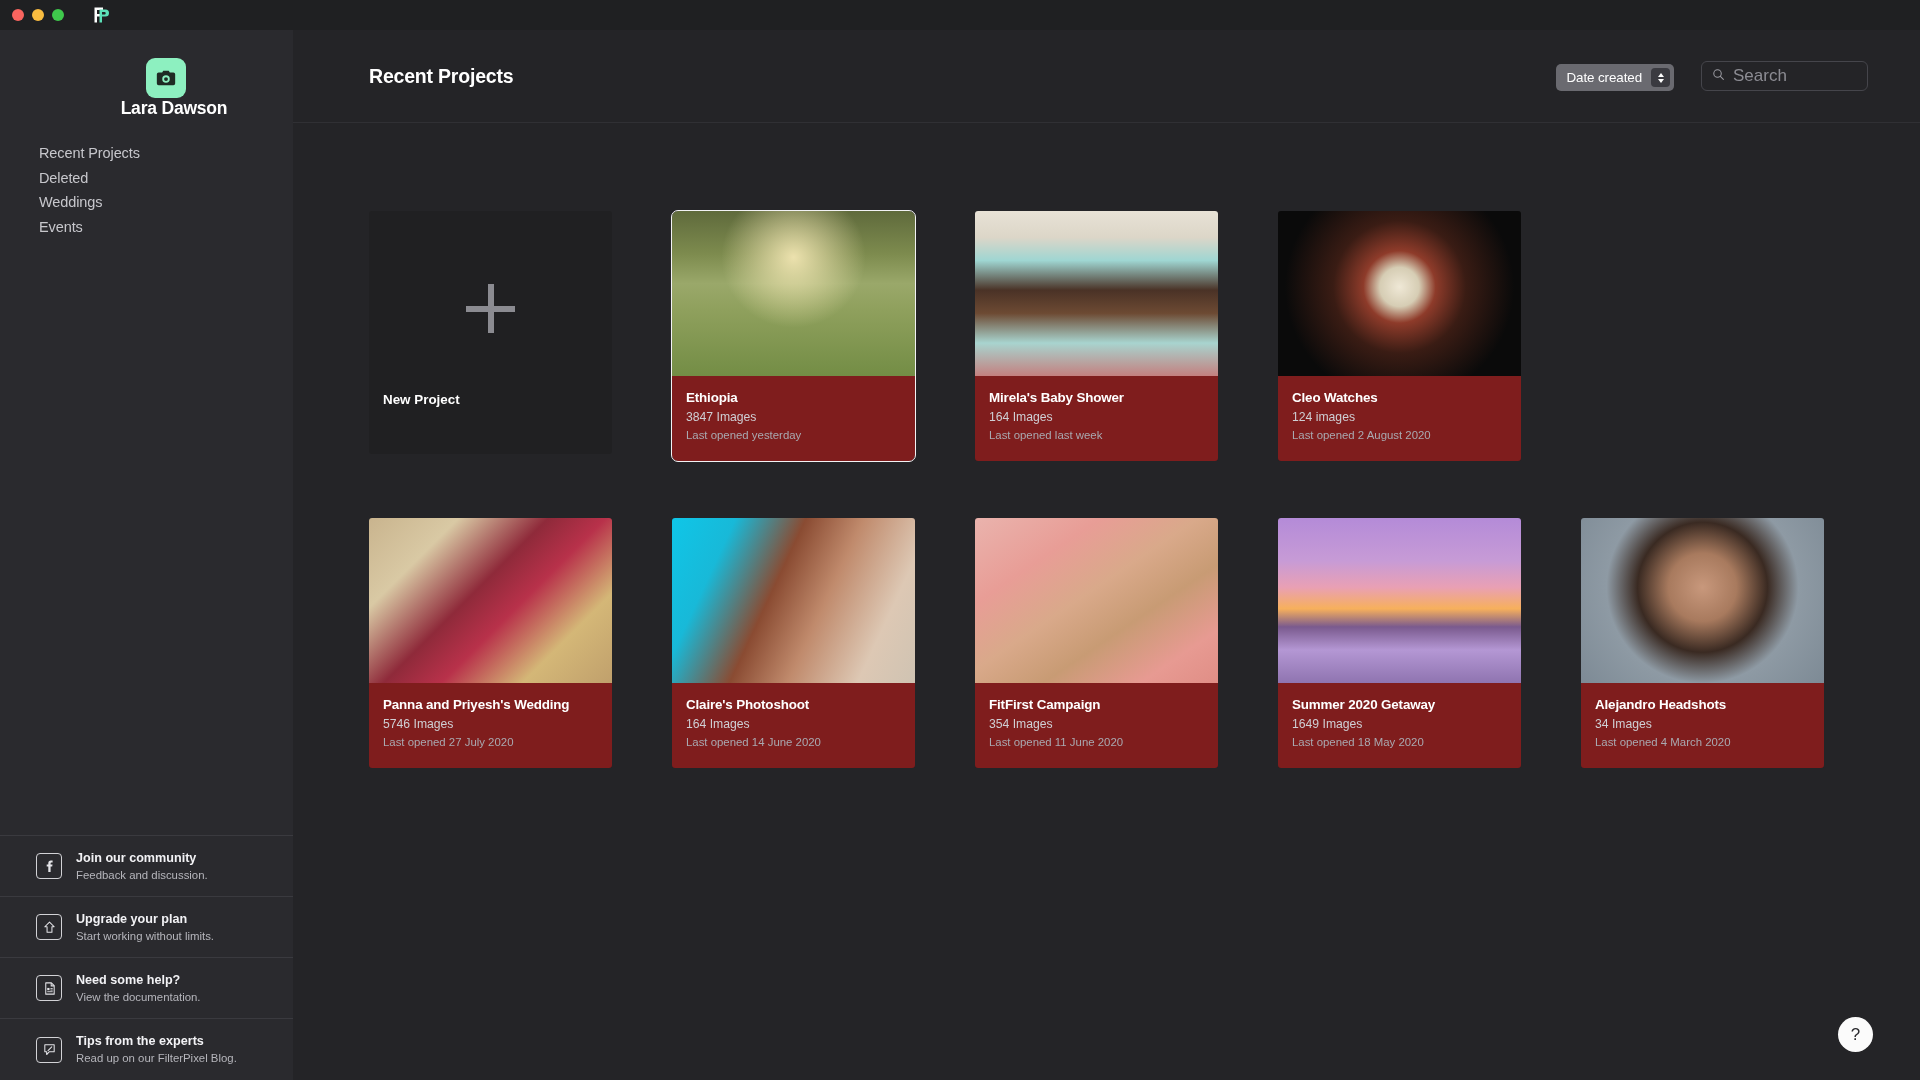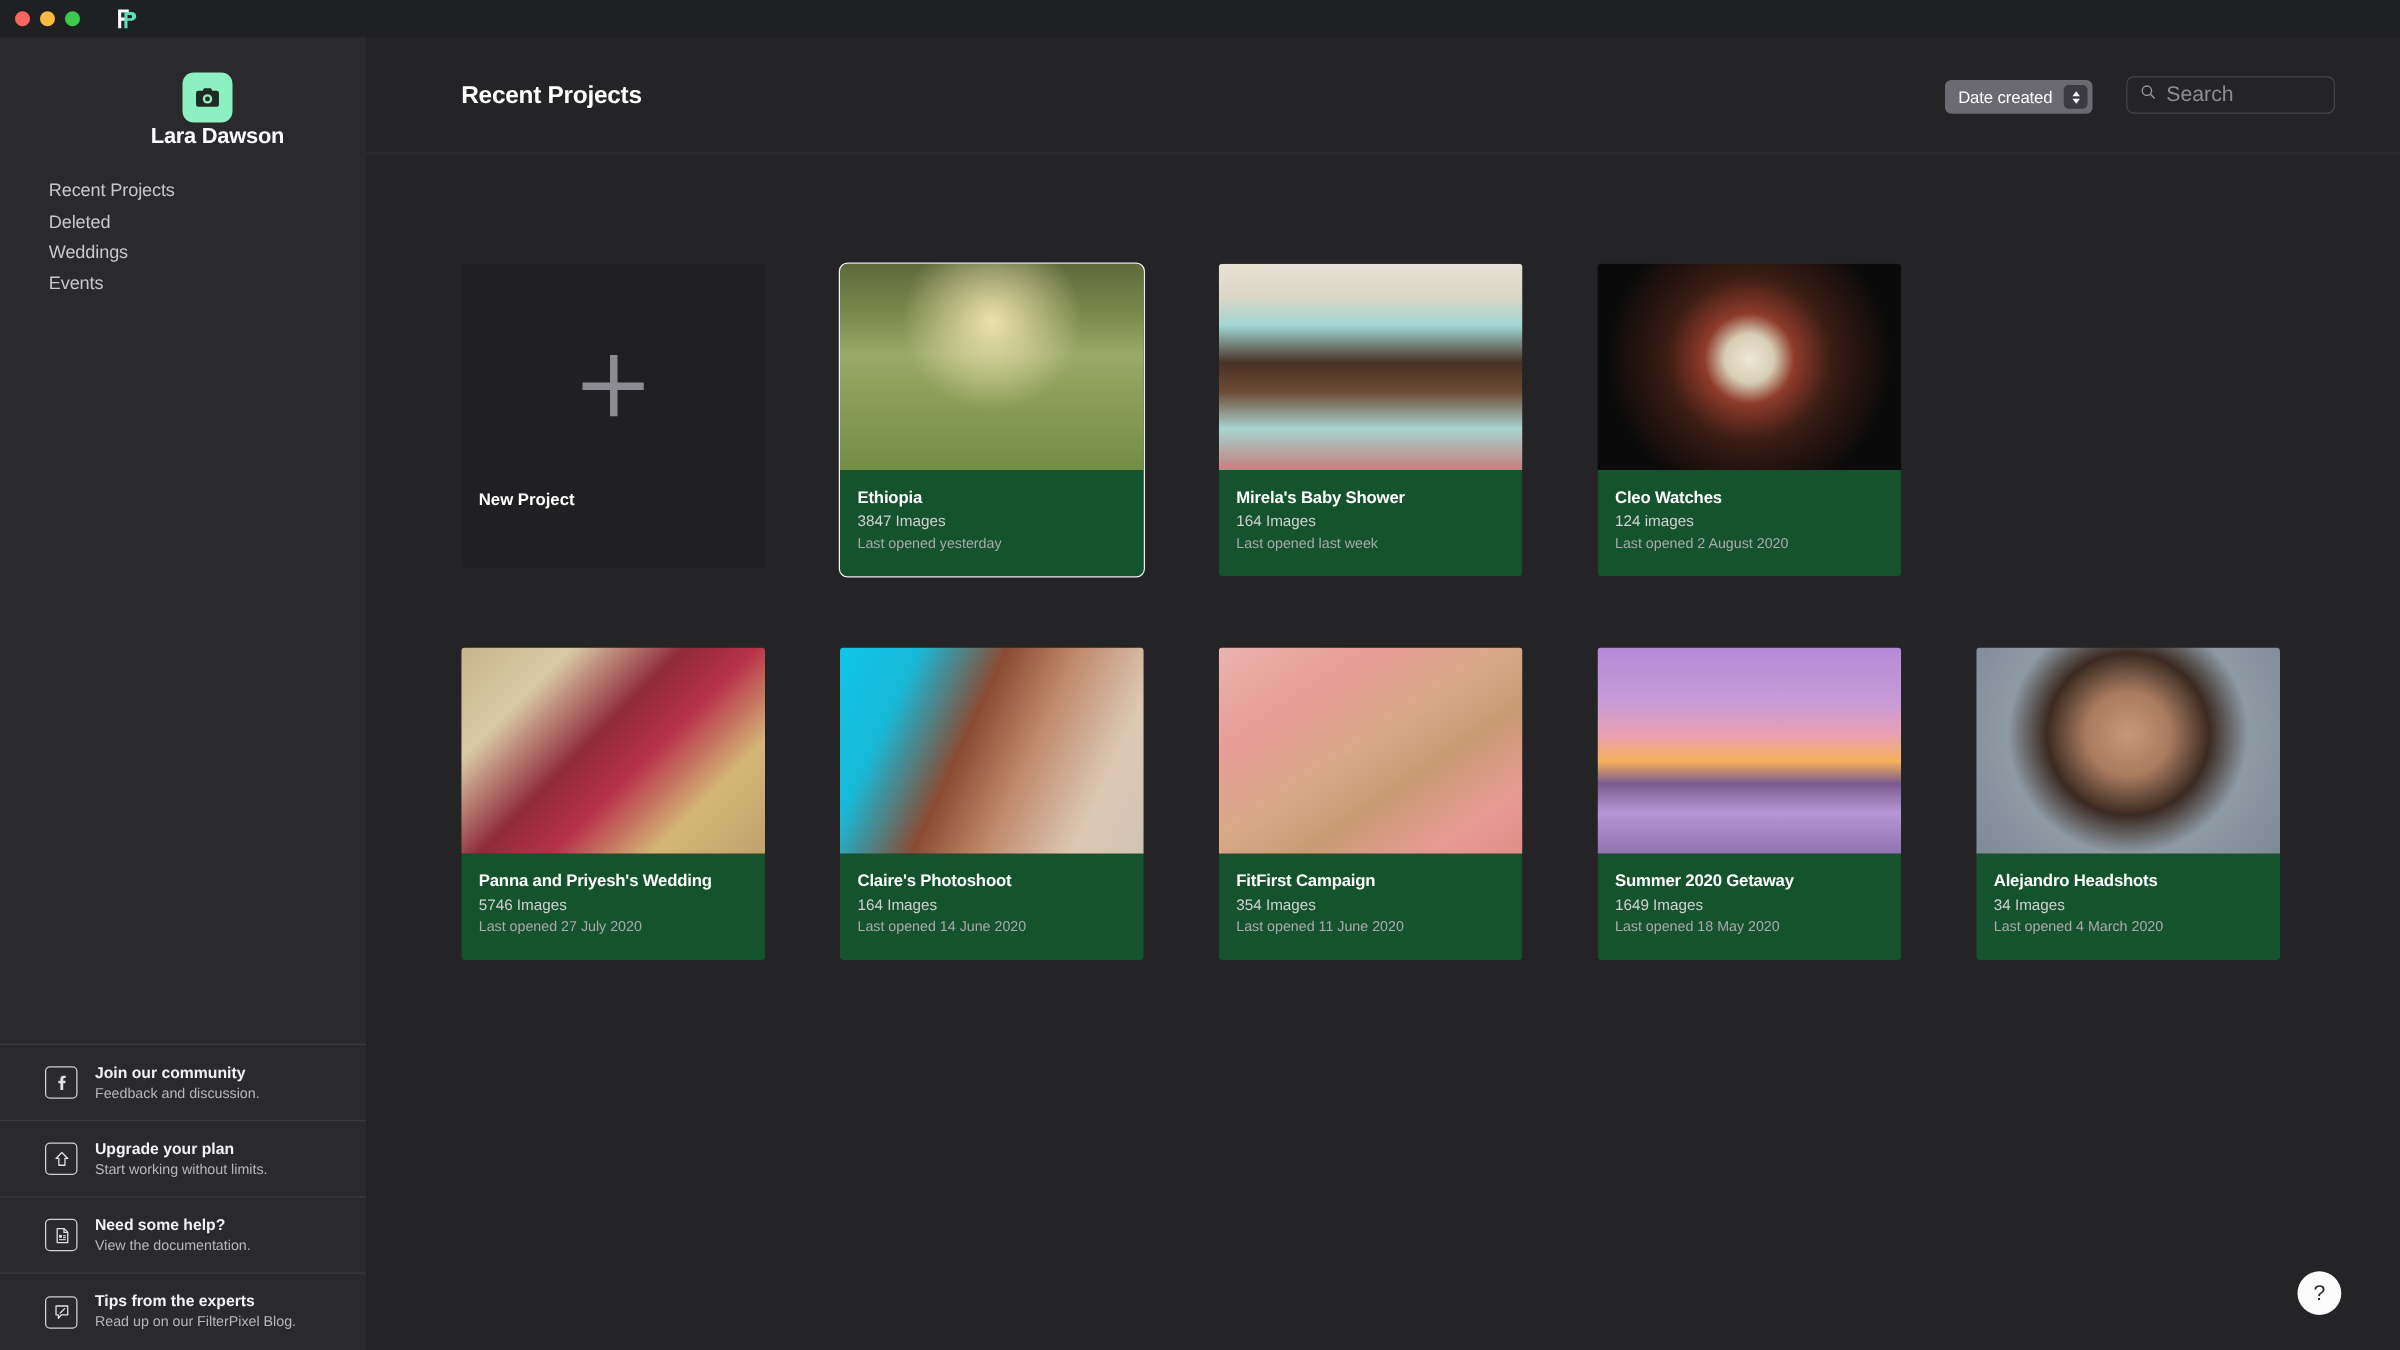--- a/index.html
+++ b/index.html
@@ -97,21 +97,21 @@
   
   .grid-area { padding:48px 52px 0 76px; }
   .row { display:flex; gap:60px; margin-bottom:57px;margin-top:40px; }
   .card {
     width:243px; border-radius:3px; overflow:hidden; cursor:pointer;
     background:#1c1c1e; flex:none; position:relative;
   }
   .card.selected { outline:1.6px solid #f2f2f4; outline-offset:0px; border-radius:6px; }
 
   .thumb { width:100%; height:165px; background:#303034; }
-  .card-body { padding:13px 14px 17px 14px; background:#14532d; }
+  .card-body { padding:13px 14px 17px 14px; background:#7f1d1d; }
   .card-title { font-size:13.4px; font-weight:bold; color:#ffffff; line-height:18px; letter-spacing:-0.15px; }
   .card-count { font-size:12.2px; color:#cfcfd4; line-height:18px; margin-top:1px; }
   .card-opened { font-size:11.4px; color:#a9a9b0; line-height:17px; margin-top:1px; }
 
   
   .card.newproj { background:#202022; height:243px; display:flex; flex-direction:column; }
   .newproj-plus { flex:1; display:flex; align-items:center; justify-content:center; }
   .plus-h { position:absolute; width:49px; height:6px; background:#8b8b91; }
   .plus-v { position:absolute; width:6px; height:49px; background:#8b8b91; }
   .plus-wrap { position:relative; width:49px; height:49px; margin-top:14px; }

